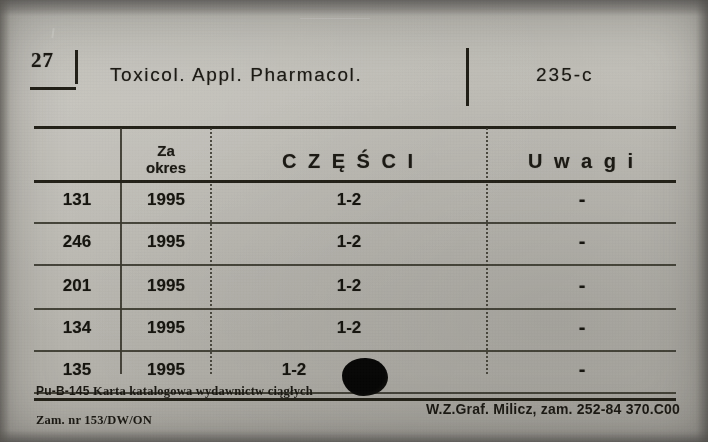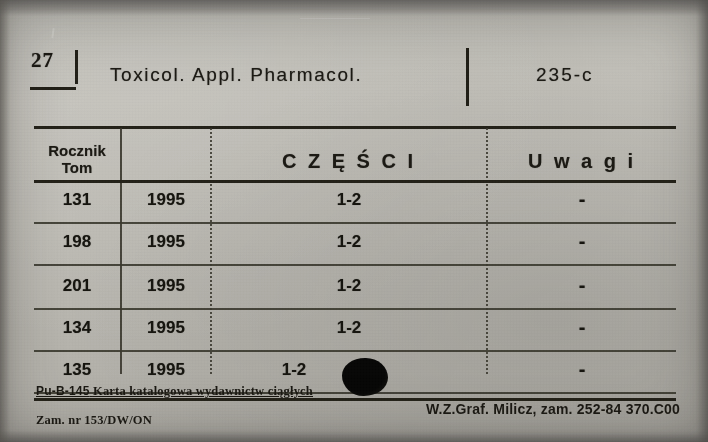--- a/index.html
+++ b/index.html
@@ -203,21 +203,21 @@
     position: absolute;
     left: 36px;
     right: 28px;
     bottom: 14px;
     height: 44px;
     color: #1a1812;
     font-size: 12.5px;
     font-weight: 700;
     font-family: "Liberation Serif", serif;
   }
-  .footer .f-left1 { position: absolute; left: 0; top: 0; letter-spacing: 0.2px; text-decoration: underline; }
+  .footer .f-left1 { position: absolute; left: 0; top: 0; letter-spacing: 0.2px; }
   .footer .f-left1 b { font-family: "Liberation Sans", sans-serif; font-size: 12px; }
   .footer .f-left2 { position: absolute; left: 0; top: 17px; letter-spacing: 0.2px; margin-top: 12px; }
   .footer .f-right { position: absolute; right: 0; top: 17px; font-family: "Liberation Sans", sans-serif; font-size: 14px; letter-spacing: 0.2px; }
 
   .scratch {
     position: absolute;
     background: rgba(255,255,255,0.18);
     pointer-events: none;
   }
 </style>
@@ -244,36 +244,36 @@
   </div>
 
   <div class="rule thick" style="top:126px;"></div>
 
   <div class="table">
 
     <div class="vline" style="left:86px; height:246px;"></div>
     <div class="vline dotted" style="left:176px; height:246px;"></div>
     <div class="vline dotted" style="left:452px; height:246px;"></div>
 
-    <div class="hdr" style="left:0px; top:14px; width:86px;">
-      <span class="l1">Rocznik</span>
-      <span class="l2">Tom</span>
+    <div class="hdr" style="left:88px; top:14px; width:88px;">
+      <span class="l1">Za</span>
+      <span class="l2">okres</span>
     </div>
     <div class="hdr spaced" style="left:178px; top:22px; width:274px;">C Z Ę Ś C I</div>
     <div class="hdr spaced" style="left:454px; top:22px; width:188px;">U w a g i</div>
 
     <div style="position:absolute; left:0; width:642px; top:52px; height:3px; background:#232118;"></div>
 
     <div class="cell" style="left:0px; top:62px; width:86px;">131</div>
     <div class="cell" style="left:88px; top:62px; width:88px;">1995</div>
     <div class="cell" style="left:178px; top:62px; width:274px;">1-2</div>
     <div class="cell dash" style="left:454px; top:60px; width:188px;">-</div>
     <div style="position:absolute; left:0; width:642px; top:94px; height:2px; background:#3a382e; opacity:.9;"></div>
 
-    <div class="cell" style="left:0px; top:104px; width:86px;">198</div>
+    <div class="cell" style="left:0px; top:104px; width:86px;">246</div>
     <div class="cell" style="left:88px; top:104px; width:88px;">1995</div>
     <div class="cell" style="left:178px; top:104px; width:274px;">1-2</div>
     <div class="cell dash" style="left:454px; top:102px; width:188px;">-</div>
     <div style="position:absolute; left:0; width:642px; top:136px; height:2px; background:#3a382e; opacity:.9;"></div>
 
     <div class="cell" style="left:0px; top:148px; width:86px;">201</div>
     <div class="cell" style="left:88px; top:148px; width:88px;">1995</div>
     <div class="cell" style="left:178px; top:148px; width:274px;">1-2</div>
     <div class="cell dash" style="left:454px; top:146px; width:188px;">-</div>
     <div style="position:absolute; left:0; width:642px; top:180px; height:2px; background:#3a382e; opacity:.9;"></div>

